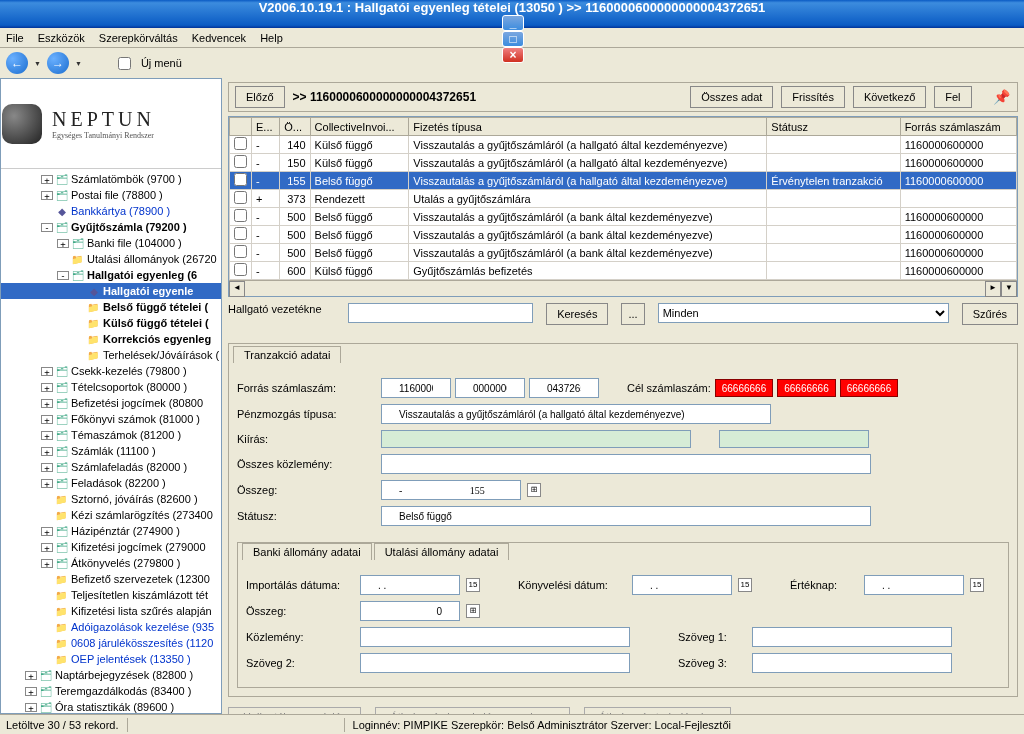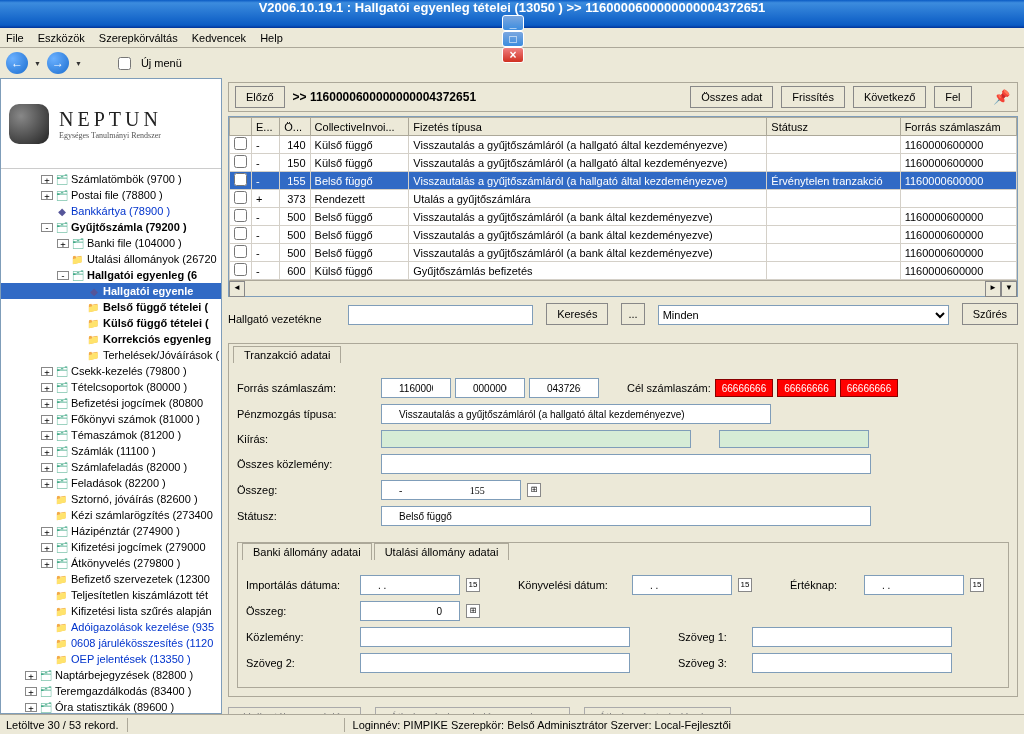--- a/index.html
+++ b/index.html
@@ -11,21 +11,21 @@
 .win-min, .win-max { background: linear-gradient(to bottom, #7ba7e0, #3c8cde); }
 .win-close { background: linear-gradient(to bottom, #f08080, #d03020); }
 .menubar { height: 20px; background: #ece9d8; display: flex; align-items: center; padding: 0 6px; border-bottom: 1px solid #aca899; }
 .menubar span { margin-right: 14px; cursor: pointer; }
 .toolbar { height: 30px; background: #ece9d8; display: flex; align-items: center; padding: 0 6px; gap: 6px; }
 .nav-btn { width: 22px; height: 22px; border-radius: 50%; background: radial-gradient(circle at 30% 30%, #6ab0ff, #1a6dcf); color: white; display: flex; align-items: center; justify-content: center; cursor: pointer; font-size: 12px; }
 .small-arrow { font-size: 7px; color: #333; cursor: pointer; }
 .chk { margin: 0 4px; }
 .main { display: flex; height: 636px; }
 .sidebar { width: 222px; background: white; border: 1px solid #7f9db9; overflow: hidden; display: flex; flex-direction: column; }
-.logo { height: 90px; border-bottom: 1px solid #ccc; display: flex; align-items: center; padding: 8px; gap: 10px; }
+.logo { height: 90px; border-bottom: 1px solid #ccc; display: flex; align-items: center; padding: 1px; gap: 10px; }
 .logo-img { width: 40px; height: 40px; background: radial-gradient(circle at 30% 30%, #888, #222); border-radius: 10px; }
 .logo-text { font-family: "Times New Roman", serif; }
 .logo-text .big { font-size: 20px; letter-spacing: 4px; color: #222; }
 .logo-text .small { font-size: 8px; color: #555; }
 .tree { flex: 1; overflow: auto; padding: 2px 0; }
 .tree-item { display: flex; align-items: center; height: 16px; white-space: nowrap; cursor: pointer; }
 .tree-item .exp { width: 12px; text-align: center; font-size: 9px; font-family: monospace; border: 1px solid #888; height: 9px; line-height: 8px; margin-right: 2px; }
 .tree-item .noexp { width: 14px; }
 .tree-item .ticon { width: 14px; height: 14px; margin-right: 2px; display: inline-flex; align-items: center; justify-content: center; font-size: 10px; }
 .folder { color: #d4a017; }
@@ -41,21 +41,21 @@
 .record-title { font-weight: bold; font-size: 12px; }
 .grid-wrap { margin-top: 4px; border: 1px solid #7f9db9; background: white; }
 .grid { width: 100%; border-collapse: collapse; font-size: 11px; }
 .grid th { background: #ece9d8; border: 1px solid #aca899; padding: 1px 4px; text-align: left; font-weight: normal; height: 18px; }
 .grid td { border: 1px solid #d4d0c8; padding: 1px 4px; height: 18px; }
 .grid tr.selected td { background: #316ac5; color: white; }
 .grid td.num { text-align: right; }
 .grid .chkcell { text-align: center; width: 22px; }
 .scrollbar-h { height: 16px; background: #ece9d8; border-top: 1px solid #aca899; display: flex; }
 .sb-btn { width: 16px; height: 16px; background: #ece9d8; border: 1px solid #888; font-size: 8px; text-align: center; line-height: 12px; }
-.search-row { display: flex; align-items: flex-end; gap: 13px; margin-top: 6px; }
+.search-row { display: flex; align-items: flex-start; gap: 13px; margin-top: 6px; }
 .txt { border: 1px solid #7f9db9; height: 20px; padding: 0 17px; background: white; font-size: 10px; }
 .sel { height: 20px; border: 1px solid #7f9db9; background: white; font-size: 11px; }
 .fieldset { border: 1px solid #aca899; margin-top: 8px; padding: 6px 8px 8px 8px; position: relative; }
 .tabs { display: flex; margin-bottom: -1px; position: relative; top: -16px; left: -4px; }
 .tab { border: 1px solid #aca899; border-bottom: none; padding: 2px 10px; background: #ece9d8; margin-right: 2px; cursor: pointer; font-size: 11px; }
 .tab.active { background: #ece9d8; position: relative; z-index: 2; }
 .form-row { display: flex; align-items: center; margin-bottom: 6px; gap: 4px; }
 .lbl { width: 140px; }
 .redbox { background: #ff0000; color: white; border: 1px solid #800; padding: 1px 6px; height: 18px; display: inline-flex; align-items: center; font-size: 10px; }
 .greenbox { background: #d6ecd6; border: 1px solid #7f9db9; height: 18px; }

